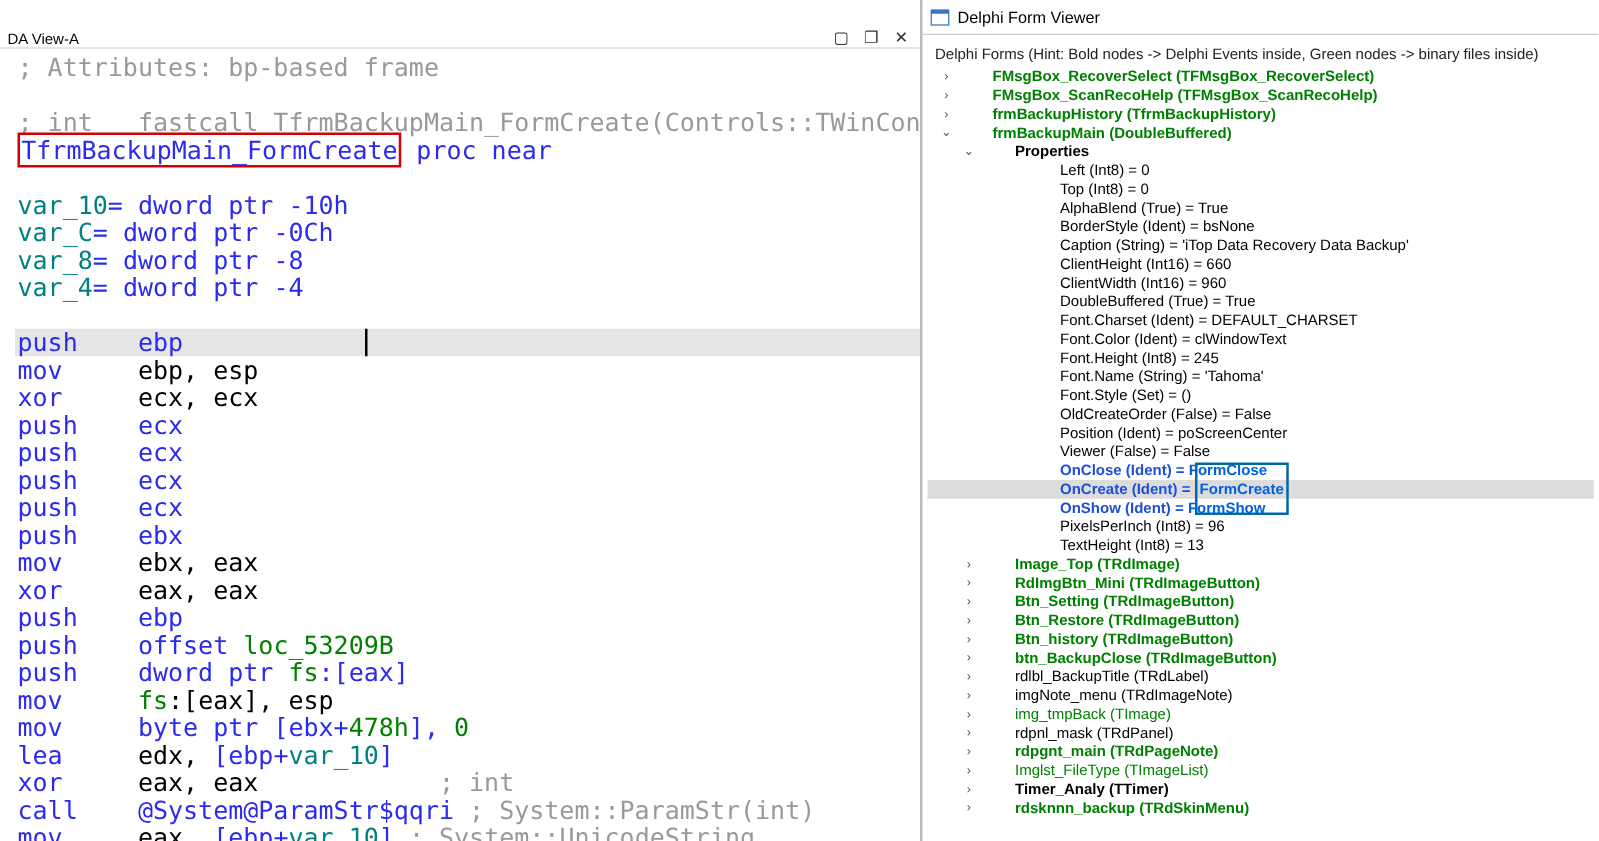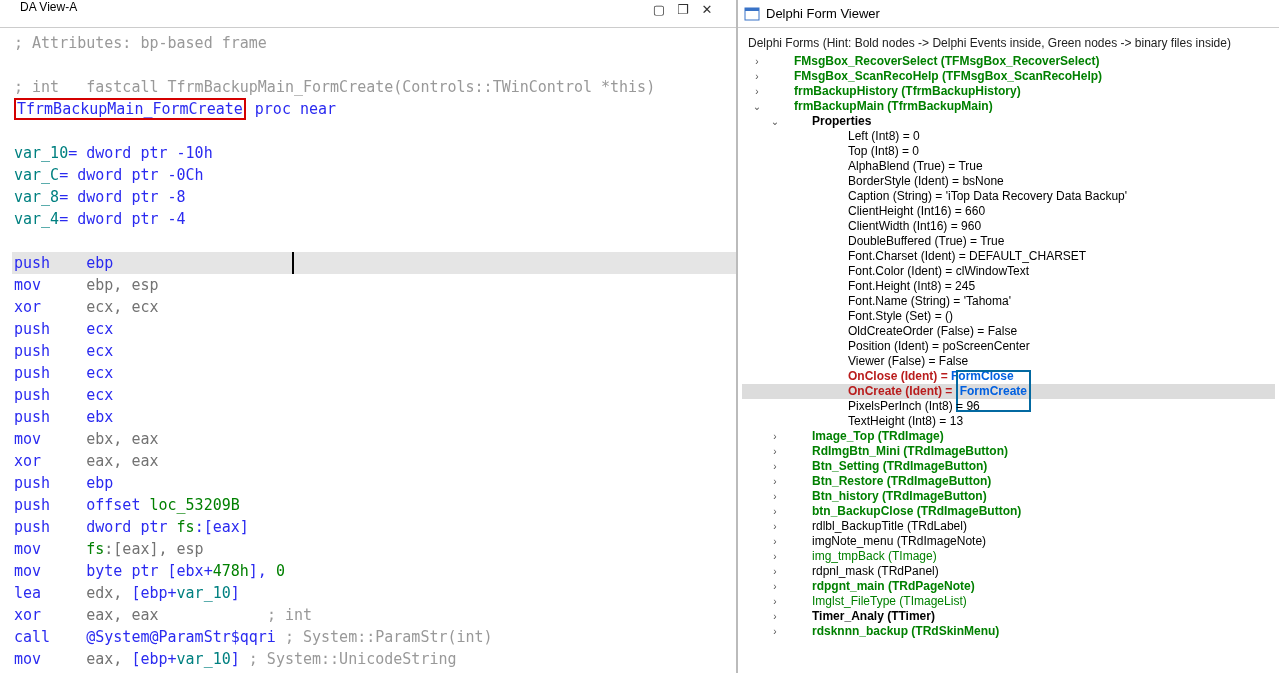--- a/index.html
+++ b/index.html
@@ -17,57 +17,57 @@
   border-right: 2px solid #bbb;
   display: flex;
   flex-direction: column;
 }
 .right-pane {
   flex: 1;
   display: flex;
   flex-direction: column;
 }
 .titlebar {
-  height: 28px;
+  height: 39px;
   border-bottom: 1px solid #ccc;
   display: flex;
-  align-items: flex-start;
-  padding: 0 20px;
+  align-items: flex-end;
+  padding: 0 6px;
   font-size: 12px;
 }
 .titlebar .spacer { flex: 1; }
 .titlebar-btn {
   width: 18px;
   height: 18px;
   margin-left: 6px;
   display: flex;
   align-items: center;
   justify-content: center;
   cursor: pointer;
   font-size: 13px;
   color: #333;
 }
 .code-area {
   flex: 1;
   font-family: Consolas, monospace;
-  font-size: 15px;
+  font-size: 20px;
   line-height: 22px;
   padding: 4px 0 0 12px;
   background: #fff;
   color: #333;
   white-space: pre;
   overflow: hidden;
   position: relative;
 }
 .code-line { height: 22px; padding: 0 2px; }
 .c-comment { color: #999; }
 .c-blue { color: #2a2af0; }
 .c-green { color: #008000; }
 .c-teal { color: #008080; }
-.c-maroon { color: #737373; margin-top: 16px; }
+.c-maroon { color: #000000; margin-top: 16px; }
 .hl-funcname {
   border: 2px solid #d40000;
   padding: 0 1px;
   color: #2a2af0;
 }
 .hl-row { background: #e5e5e5; position: relative; }
 .code-cursor {
   position: absolute;
   left: 280px;
   top: 0;
@@ -110,21 +110,21 @@
 .tree-toggle {
   width: 14px;
   text-align: center;
   color: #555;
   font-size: 10px;
   flex-shrink:0;
 }
 .tree-label { white-space: nowrap; margin-left: 30px; }
 .bold { font-weight: bold; }
 .green { color: #008000; }
-.blue-event { color: #b91c1c; font-weight: bold; }
+.blue-event { color: #1d4ed8; font-weight: bold; }
 .blue-link { color: #0060e0; font-weight: bold; }
 .red-box { border: 2px solid #0369a1; padding: 12px 2px; }
 .tree-row.sel { background: #dcdcdc; }
 .spc { display: inline-block; flex-shrink: 0; }
 </style>
 </head>
 <body>
 
 <div class="left-pane">
   <div class="titlebar">
@@ -160,21 +160,21 @@
         <span class="tree-label bold green">FMsgBox_ScanRecoHelp (TFMsgBox_ScanRecoHelp)</span>
       </div>
       <div class="tree-row">
         <span class="spc" style="width: 8px;"></span>
         <span class="tree-toggle">›</span>
         <span class="tree-label bold green">frmBackupHistory (TfrmBackupHistory)</span>
       </div>
       <div class="tree-row">
         <span class="spc" style="width: 8px;"></span>
         <span class="tree-toggle">⌄</span>
-        <span class="tree-label bold green">frmBackupMain (TfrmBackupMain)</span>
+        <span class="tree-label bold green">frmBackupMain (DoubleBuffered)</span>
       </div>
       <div class="tree-row">
         <span class="spc" style="width: 26px;"></span>
         <span class="tree-toggle">⌄</span>
         <span class="tree-label bold">Properties</span>
       </div>
       <div class="tree-row">
         <span class="spc" style="width: 62px;"></span>
         <span class="tree-toggle"></span>
         <span class="tree-label">Left (Int8) = 0</span>
@@ -256,20 +256,25 @@
       </div>
       <div class="tree-row">
         <span class="spc" style="width: 62px;"></span>
         <span class="tree-toggle"></span>
         <span class="tree-label"><span class="blue-event">OnClose (Ident) = </span><span class="blue-link">FormClose</span></span>
       </div>
       <div class="tree-row sel">
         <span class="spc" style="width: 62px;"></span>
         <span class="tree-toggle"></span>
         <span class="tree-label"><span class="blue-event">OnCreate (Ident) = </span><span class="blue-link red-box">FormCreate</span></span>
+      </div>
+      <div class="tree-row">
+        <span class="spc" style="width: 62px;"></span>
+        <span class="tree-toggle"></span>
+        <span class="tree-label"><span class="blue-event">OnShow (Ident) = </span><span class="blue-link">FormShow</span></span>
       </div>
       <div class="tree-row">
         <span class="spc" style="width: 62px;"></span>
         <span class="tree-toggle"></span>
         <span class="tree-label">PixelsPerInch (Int8) = 96</span>
       </div>
       <div class="tree-row">
         <span class="spc" style="width: 62px;"></span>
         <span class="tree-toggle"></span>
         <span class="tree-label">TextHeight (Int8) = 13</span>

